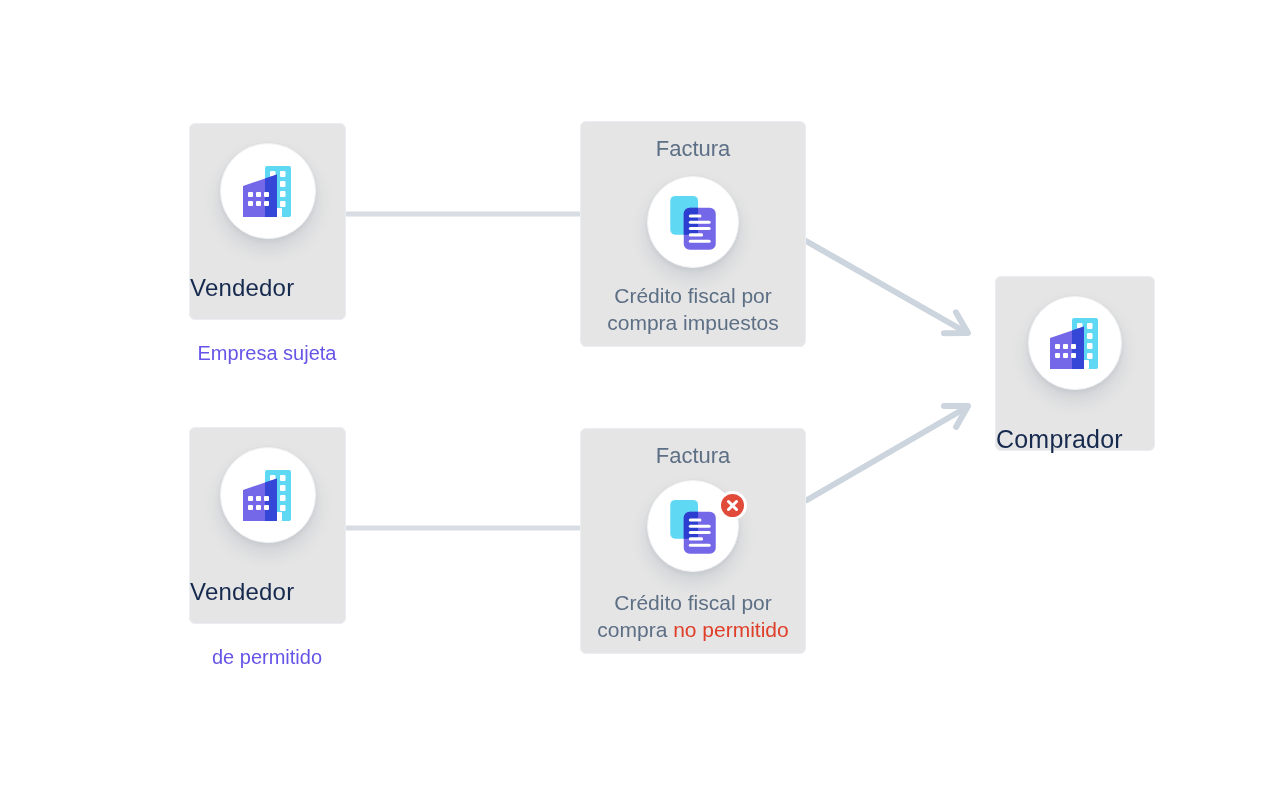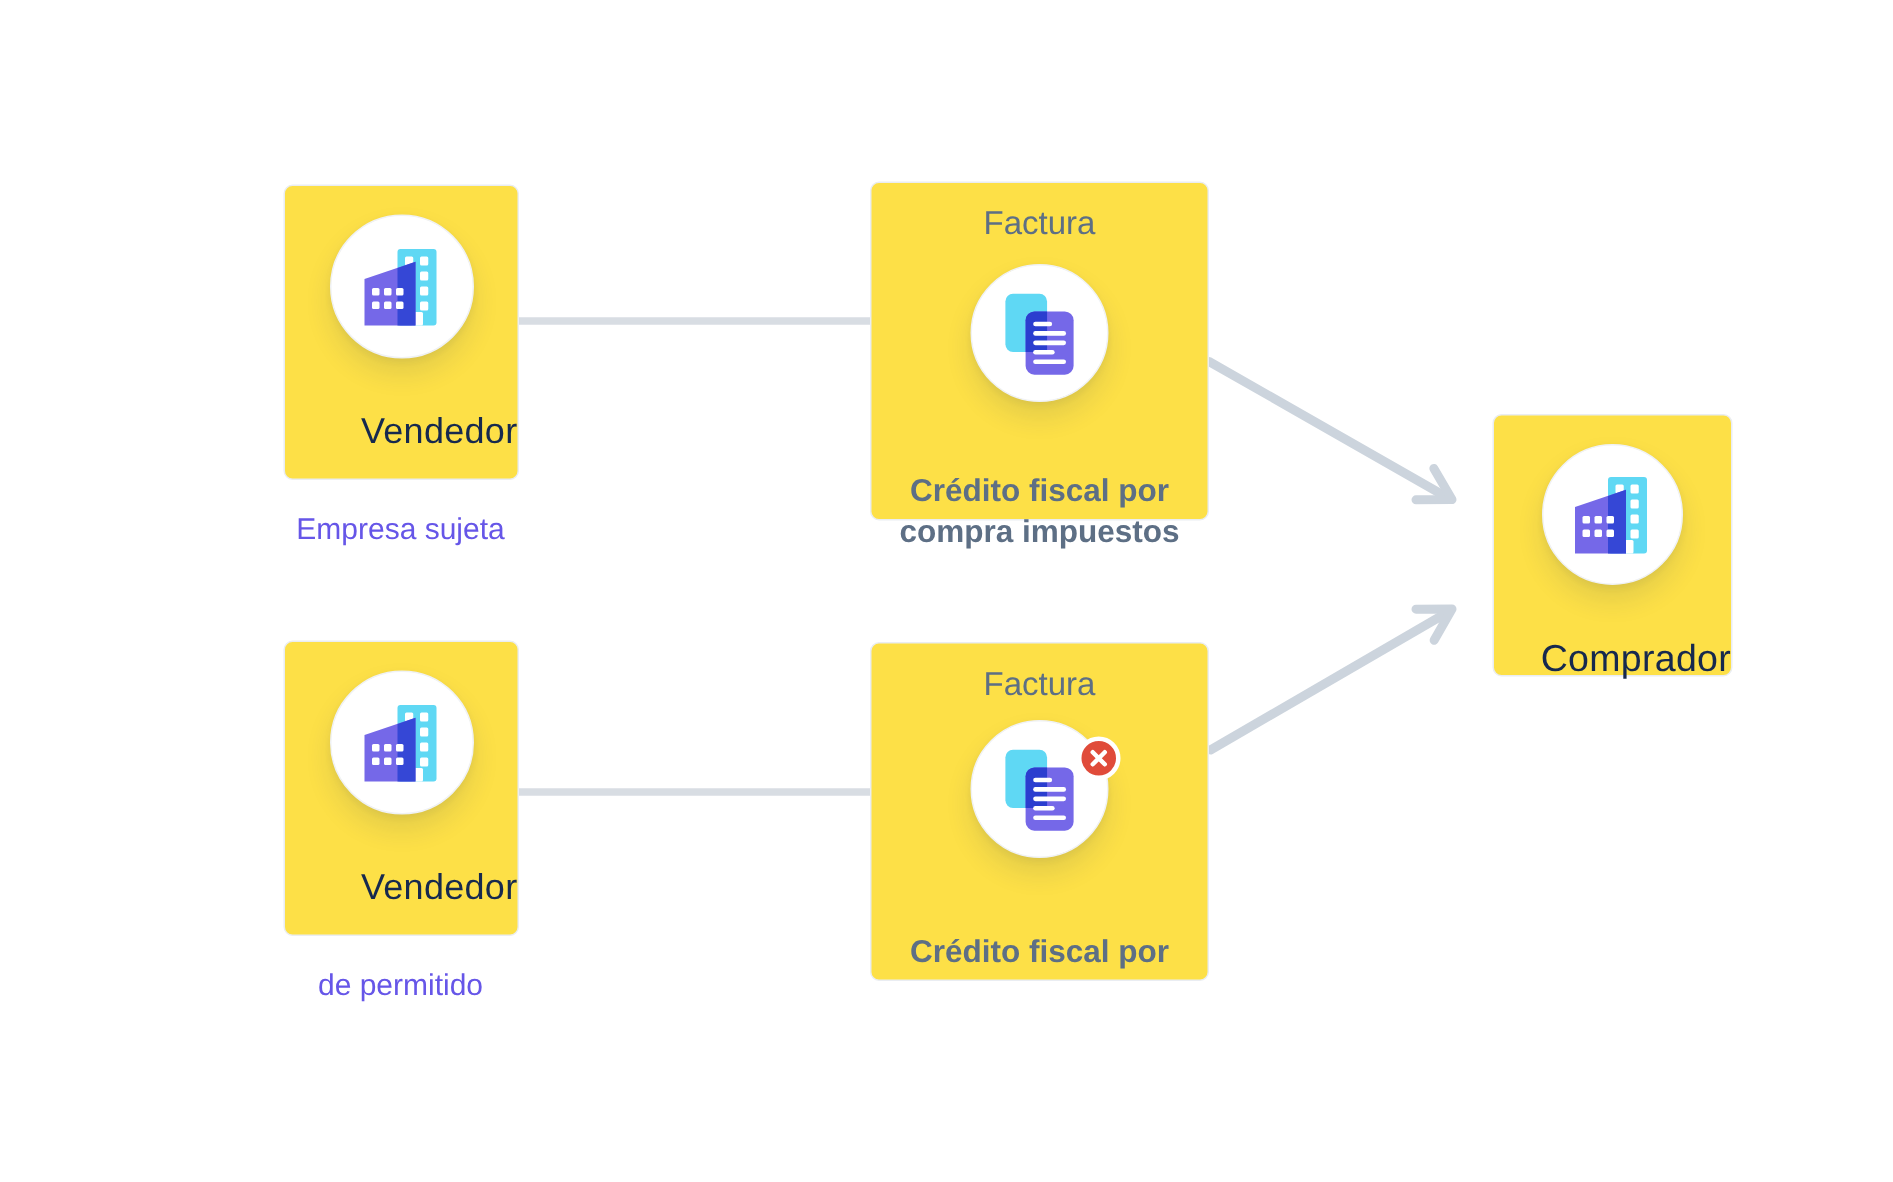--- a/index.html
+++ b/index.html
@@ -12,21 +12,21 @@
     overflow: hidden;
   }
   .connector-layer {
     position: absolute;
     left: 0; top: 0;
     width: 1262px; height: 788px;
     z-index: 0;
   }
   .node {
     position: absolute;
-    background: #fde047;
+    background: #e5e5e5;
     border: 1px solid #eaedf2;
     border-radius: 6px;
     box-sizing: border-box;
     z-index: 1;
   }
   .icon-circle {
     position: absolute;
     left: 50%;
     transform: translateX(-50%);
     background: #ffffff;
@@ -36,21 +36,21 @@
     box-shadow: 0 10px 18px rgba(35, 55, 90, 0.12), 0 2px 5px rgba(35, 55, 90, 0.06);
     display: flex;
     align-items: center;
     justify-content: center;
   }
   .icon-circle svg { display: block; }
   .entity-label {
     position: absolute;
     left: 0;
     width: 100%;
-    text-align: right;
+    text-align: left;
     color: #16294e;
     font-size: 24px;
     font-weight: 500;
     letter-spacing: 0.2px;
   }
   .invoice-title {
     position: absolute;
     left: 0; top: 14px;
     width: 100%;
     text-align: center;
@@ -59,22 +59,21 @@
     font-weight: 400;
   }
   .invoice-text {
     position: absolute;
     left: 0; top: 160px;
     width: 100%;
     text-align: center;
     color: #5d6f85;
     font-size: 21px;
     line-height: 27px;
-    font-weight: 700;
-    margin-top: 32px;
+    font-weight: 400;
   }
   .highlight-red { color: #df3e28; }
   .caption {
     position: absolute;
     width: 300px;
     text-align: center;
     color: #6656e8;
     font-size: 20px;
     line-height: 32px;
     font-weight: 400;
@@ -221,20 +220,24 @@
     <div class="reject-badge">
       <svg width="13" height="13" viewBox="0 0 13 13">
         <g stroke="#ffffff" stroke-width="3" stroke-linecap="round">
           <line x1="2.5" y1="2.5" x2="10.5" y2="10.5"></line>
           <line x1="10.5" y1="2.5" x2="2.5" y2="10.5"></line>
         </g>
       </svg>
     </div>
     <div class="invoice-text">
       <div>Crédito fiscal por</div>
+      <div>
+        <span>compra</span>
+        <span class="highlight-red">no permitido</span>
+      </div>
     </div>
   </div>
 
   <div class="node" style="left:995px; top:276px; width:160px; height:175px;">
     <div class="icon-circle" style="top:19px; width:94px; height:94px;">
       <svg width="56" height="56" viewBox="0 0 56 56">
         <rect x="25" y="3" width="26" height="51" rx="2" fill="#5fd8f4"></rect>
         <g fill="#ffffff">
           <rect x="30" y="8" width="5.5" height="6" rx="1"></rect>
             <rect x="40" y="8" width="5.5" height="6" rx="1"></rect>

